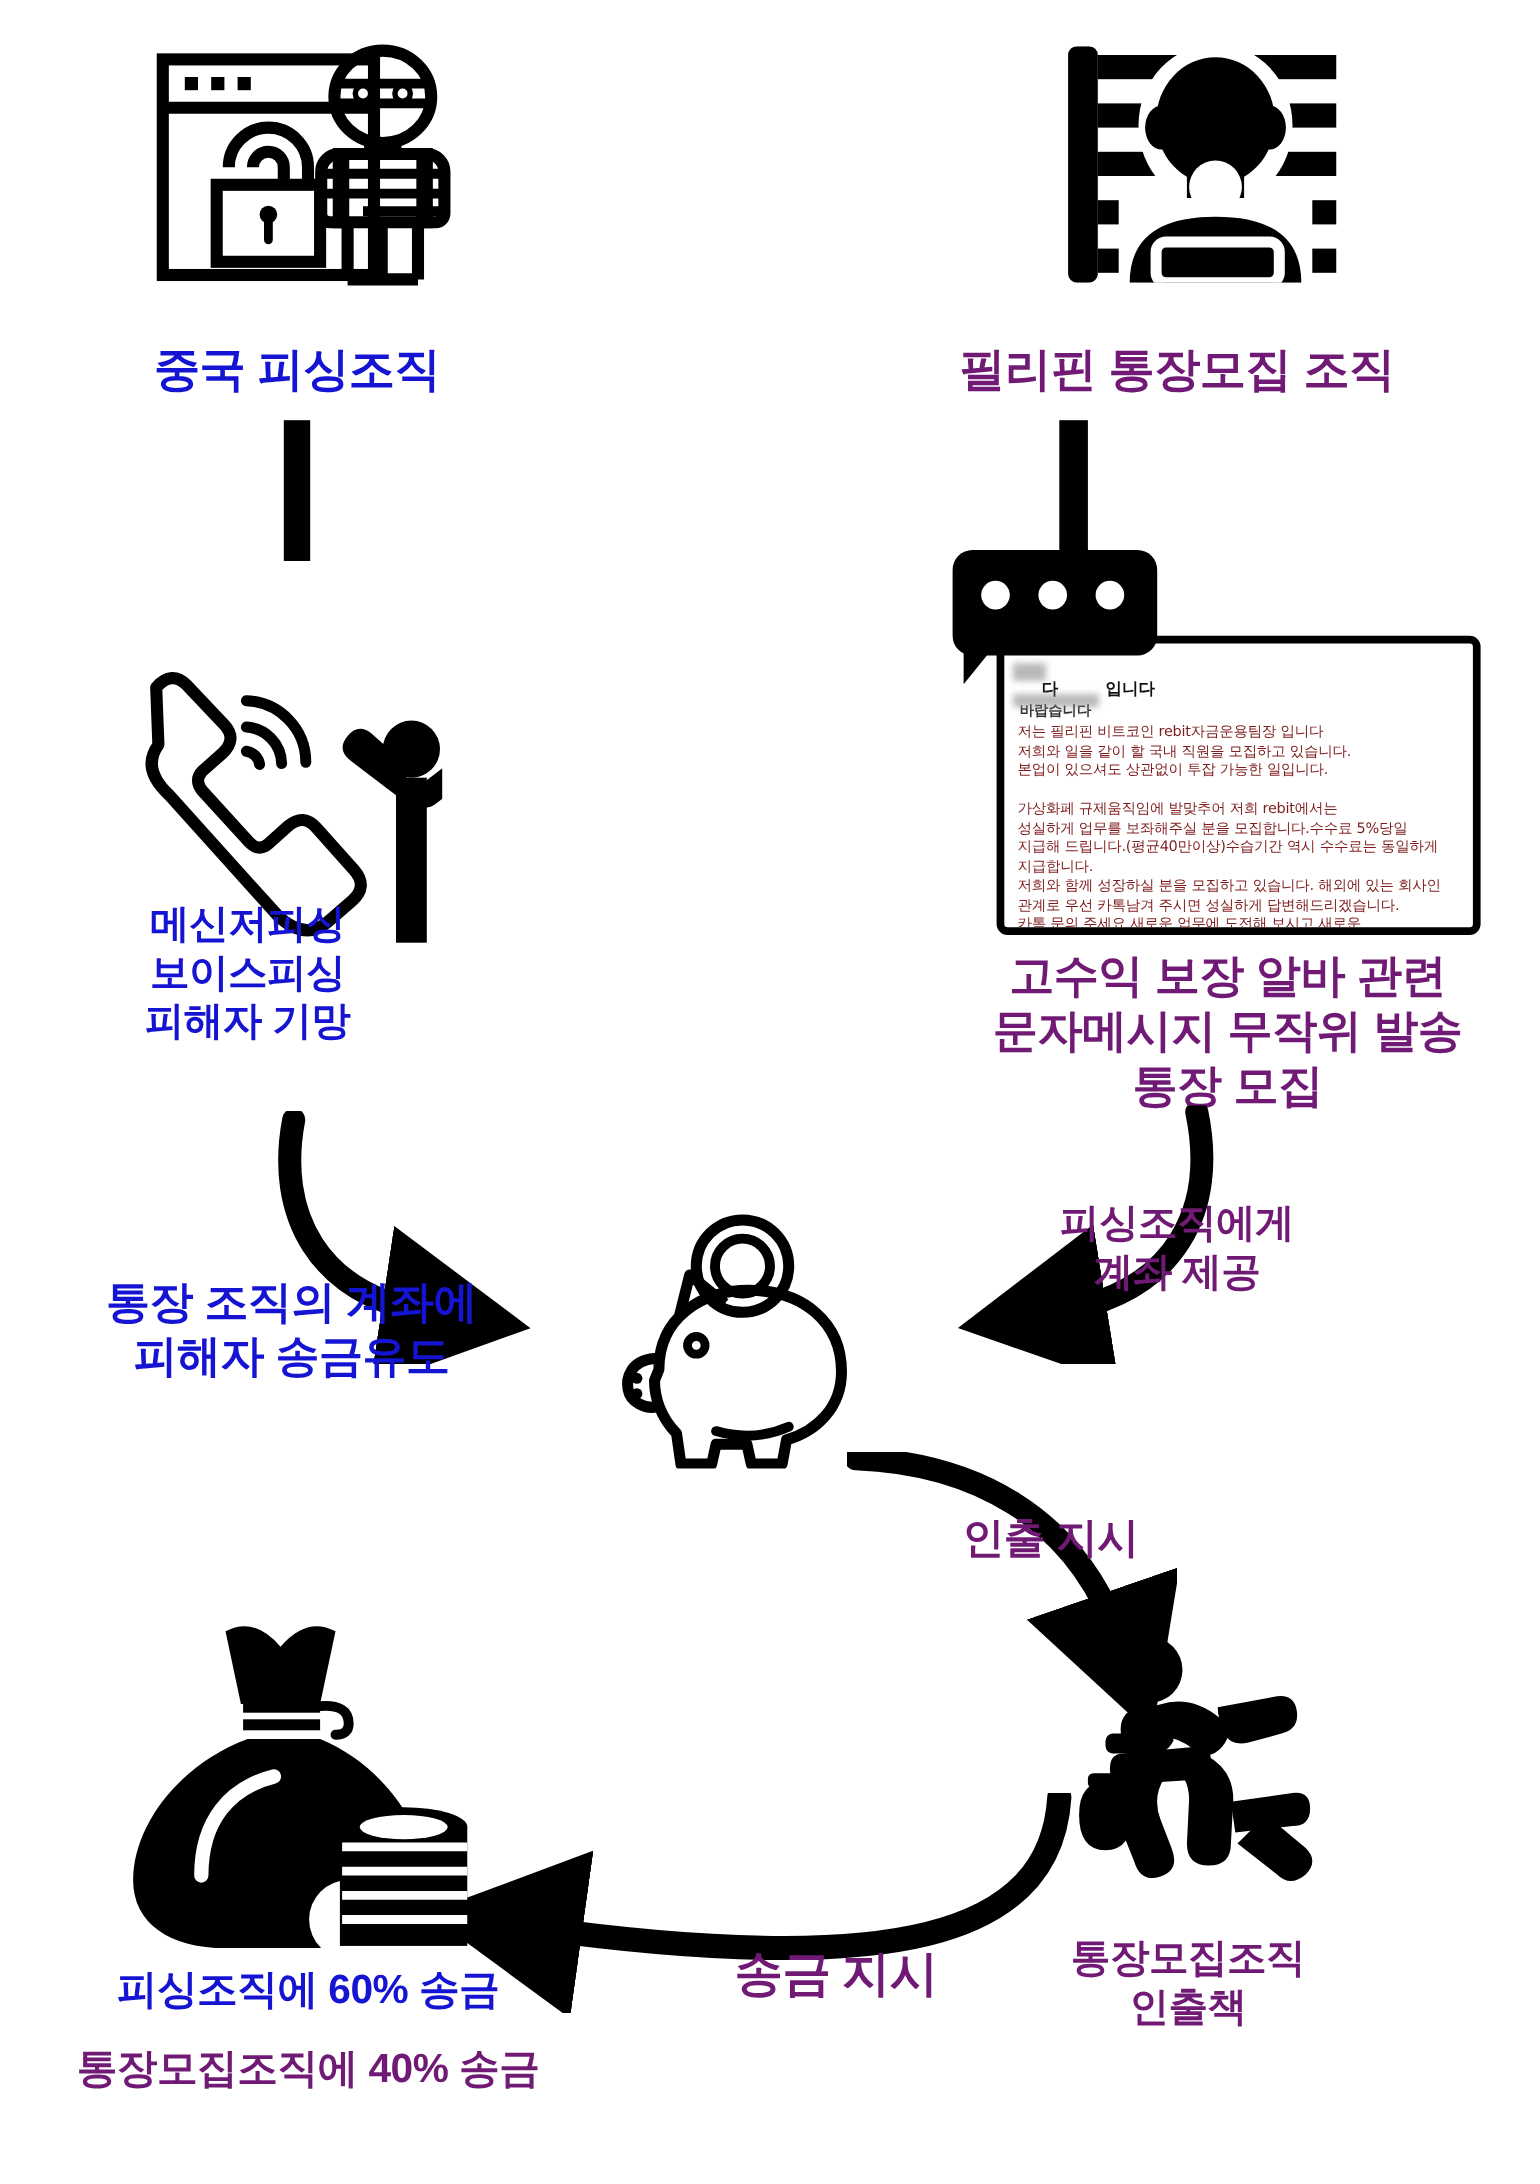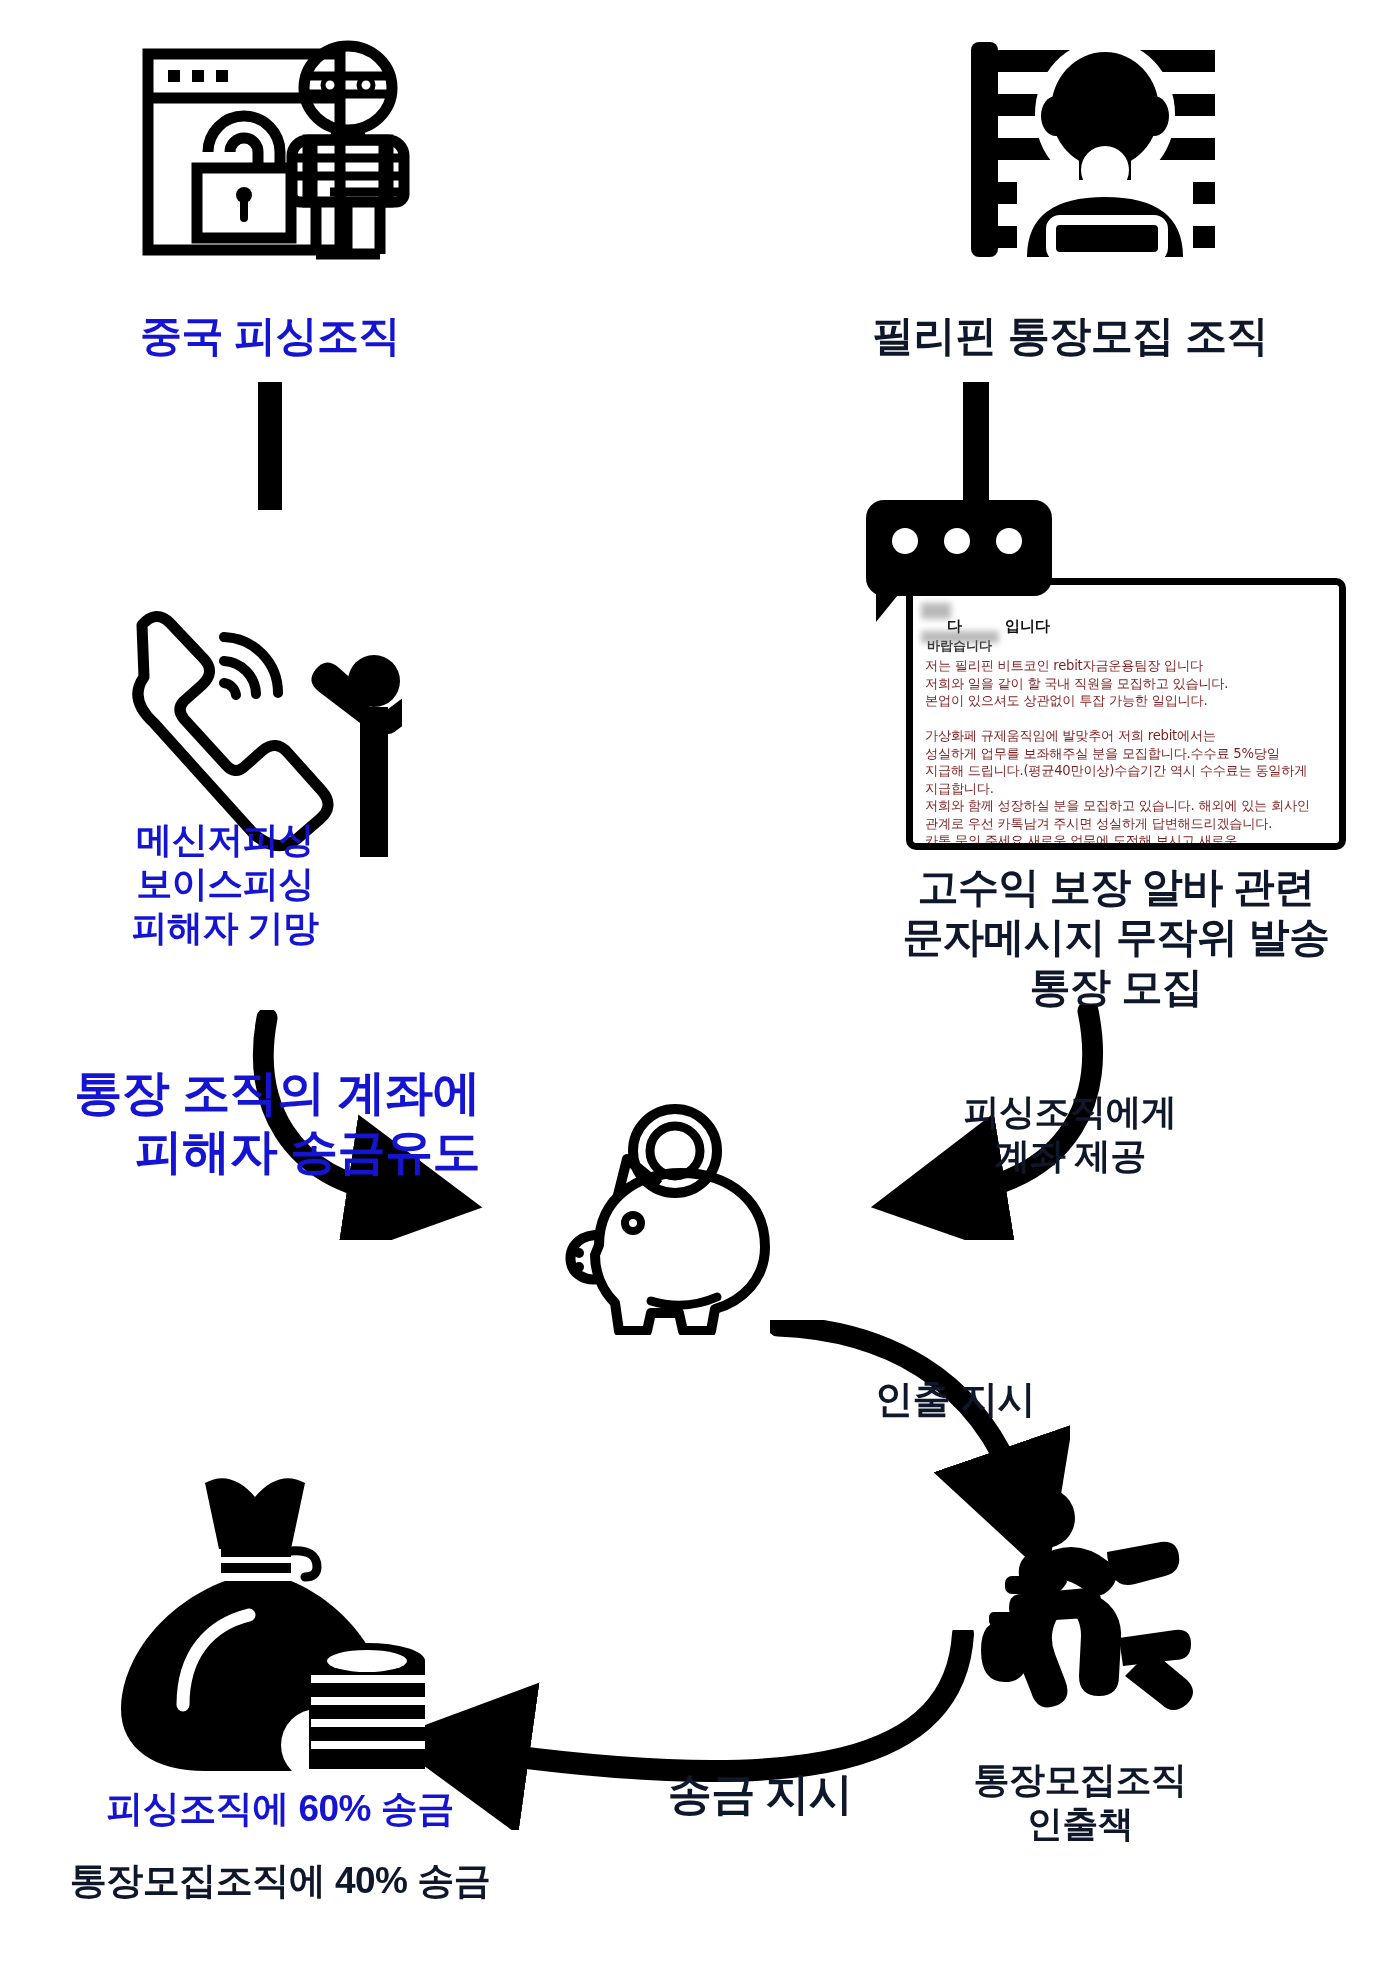--- a/index.html
+++ b/index.html
@@ -18,21 +18,21 @@
   }
   .lbl{
     position:absolute;
     font-weight:bold;
     line-height:1.22;
     text-align:center;
     white-space:pre-line;
     letter-spacing:-0.5px;
   }
   .blue{color:#1414d2;}
-  .red{color:#0f172a;}
+  .red{color:#701a75;}
 
   
   .ico{position:absolute;}
   .ico svg{display:block;width:100%;height:100%;}
 
   
   .shot{
     position:absolute;
     background:#ffffff;
     border:7px solid #000;
@@ -225,21 +225,21 @@
     <svg viewBox="0 0 310 230" xmlns="http://www.w3.org/2000/svg">
       <defs>
         <marker id="ah1" markerWidth="7" markerHeight="7" refX="2.2" refY="3.5" orient="auto">
           <path d="M0,0 L6.5,3.5 L0,7 z" fill="#000"></path>
         </marker>
       </defs>
       <path d="M22 8 C6 92 42 168 148 184" fill="none" stroke="#000" stroke-width="21" stroke-linecap="round" marker-end="url(#ah1)"></path>
     </svg>
   </div>
 
-  <div class="lbl blue" style="left:50px;top:1064px;width:430px;font-size:48px;text-align:right;">통장 조직의 계좌에
+  <div class="lbl blue" style="left:50px;top:1160px;width:430px;font-size:40px;">통장 조직의 계좌에
 피해자 송금유도</div>
 
   <div class="ico" style="left:810px;top:1005px;width:310px;height:235px;">
     <svg viewBox="0 0 310 235" xmlns="http://www.w3.org/2000/svg">
       <defs>
         <marker id="ah2" markerWidth="7" markerHeight="7" refX="2.2" refY="3.5" orient="auto">
           <path d="M0,0 L6.5,3.5 L0,7 z" fill="#000"></path>
         </marker>
       </defs>
       <path d="M278 6 C296 92 262 170 150 188" fill="none" stroke="#000" stroke-width="21" stroke-linecap="round" marker-end="url(#ah2)"></path>

